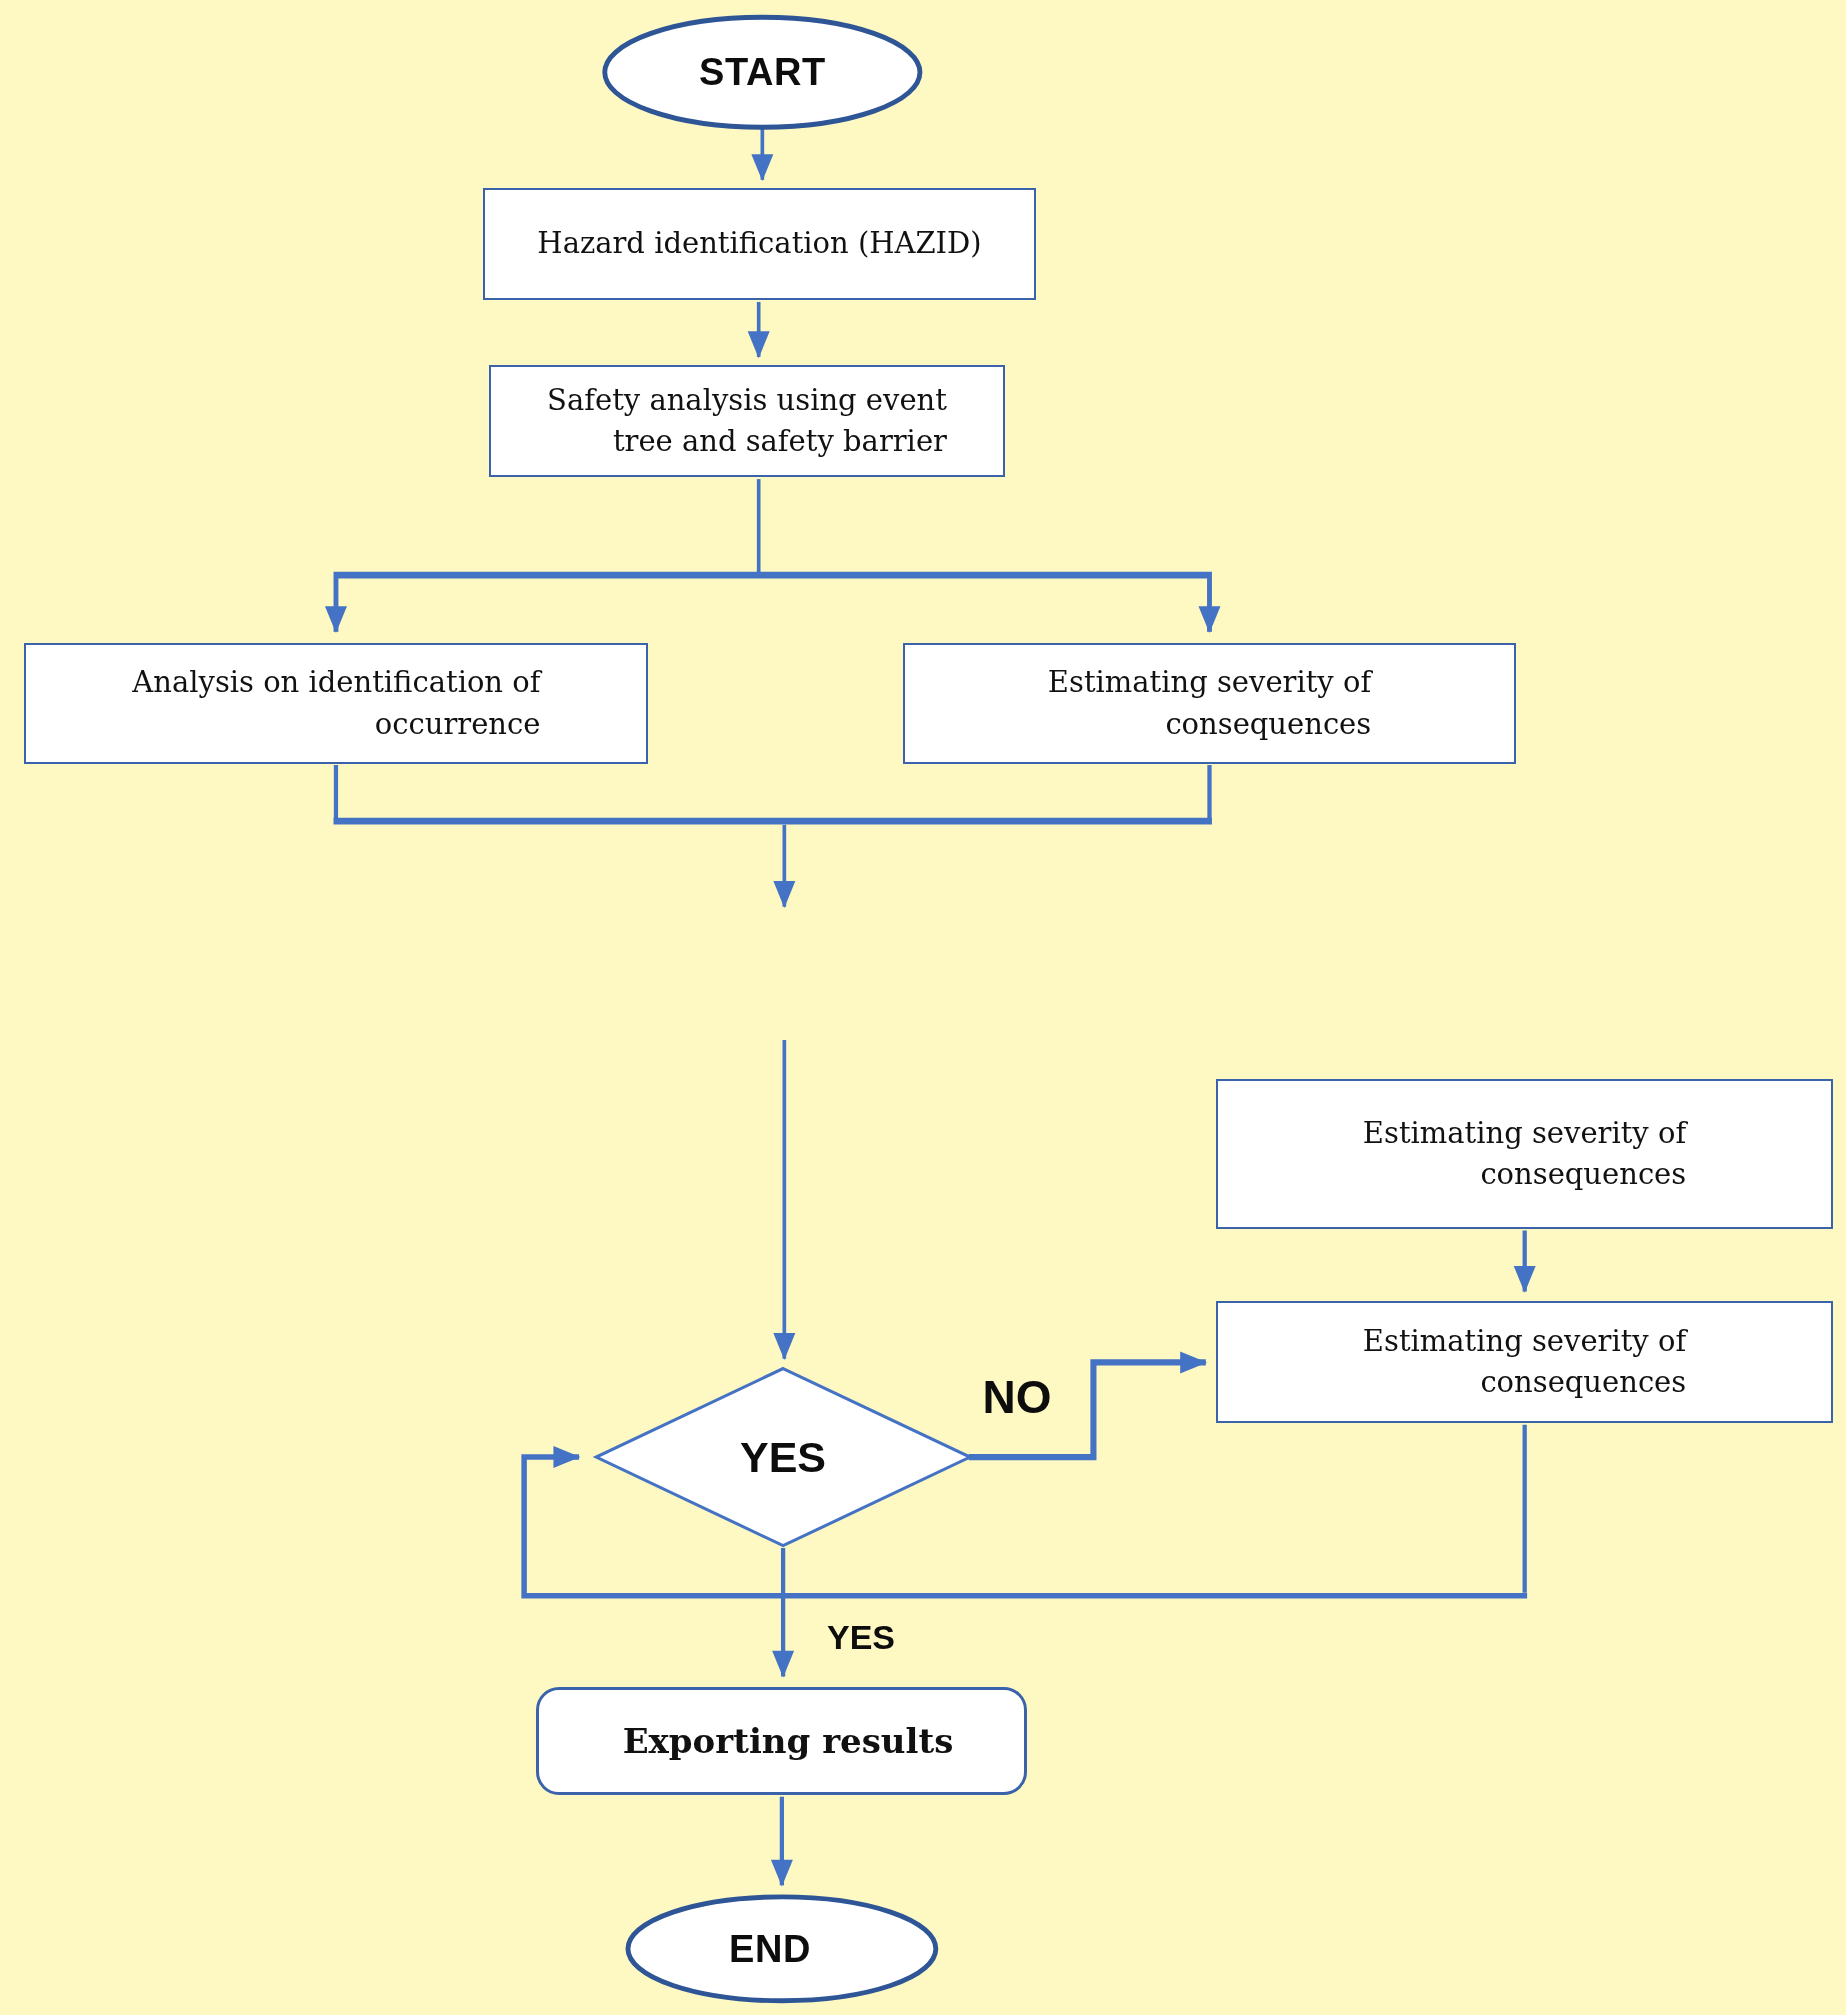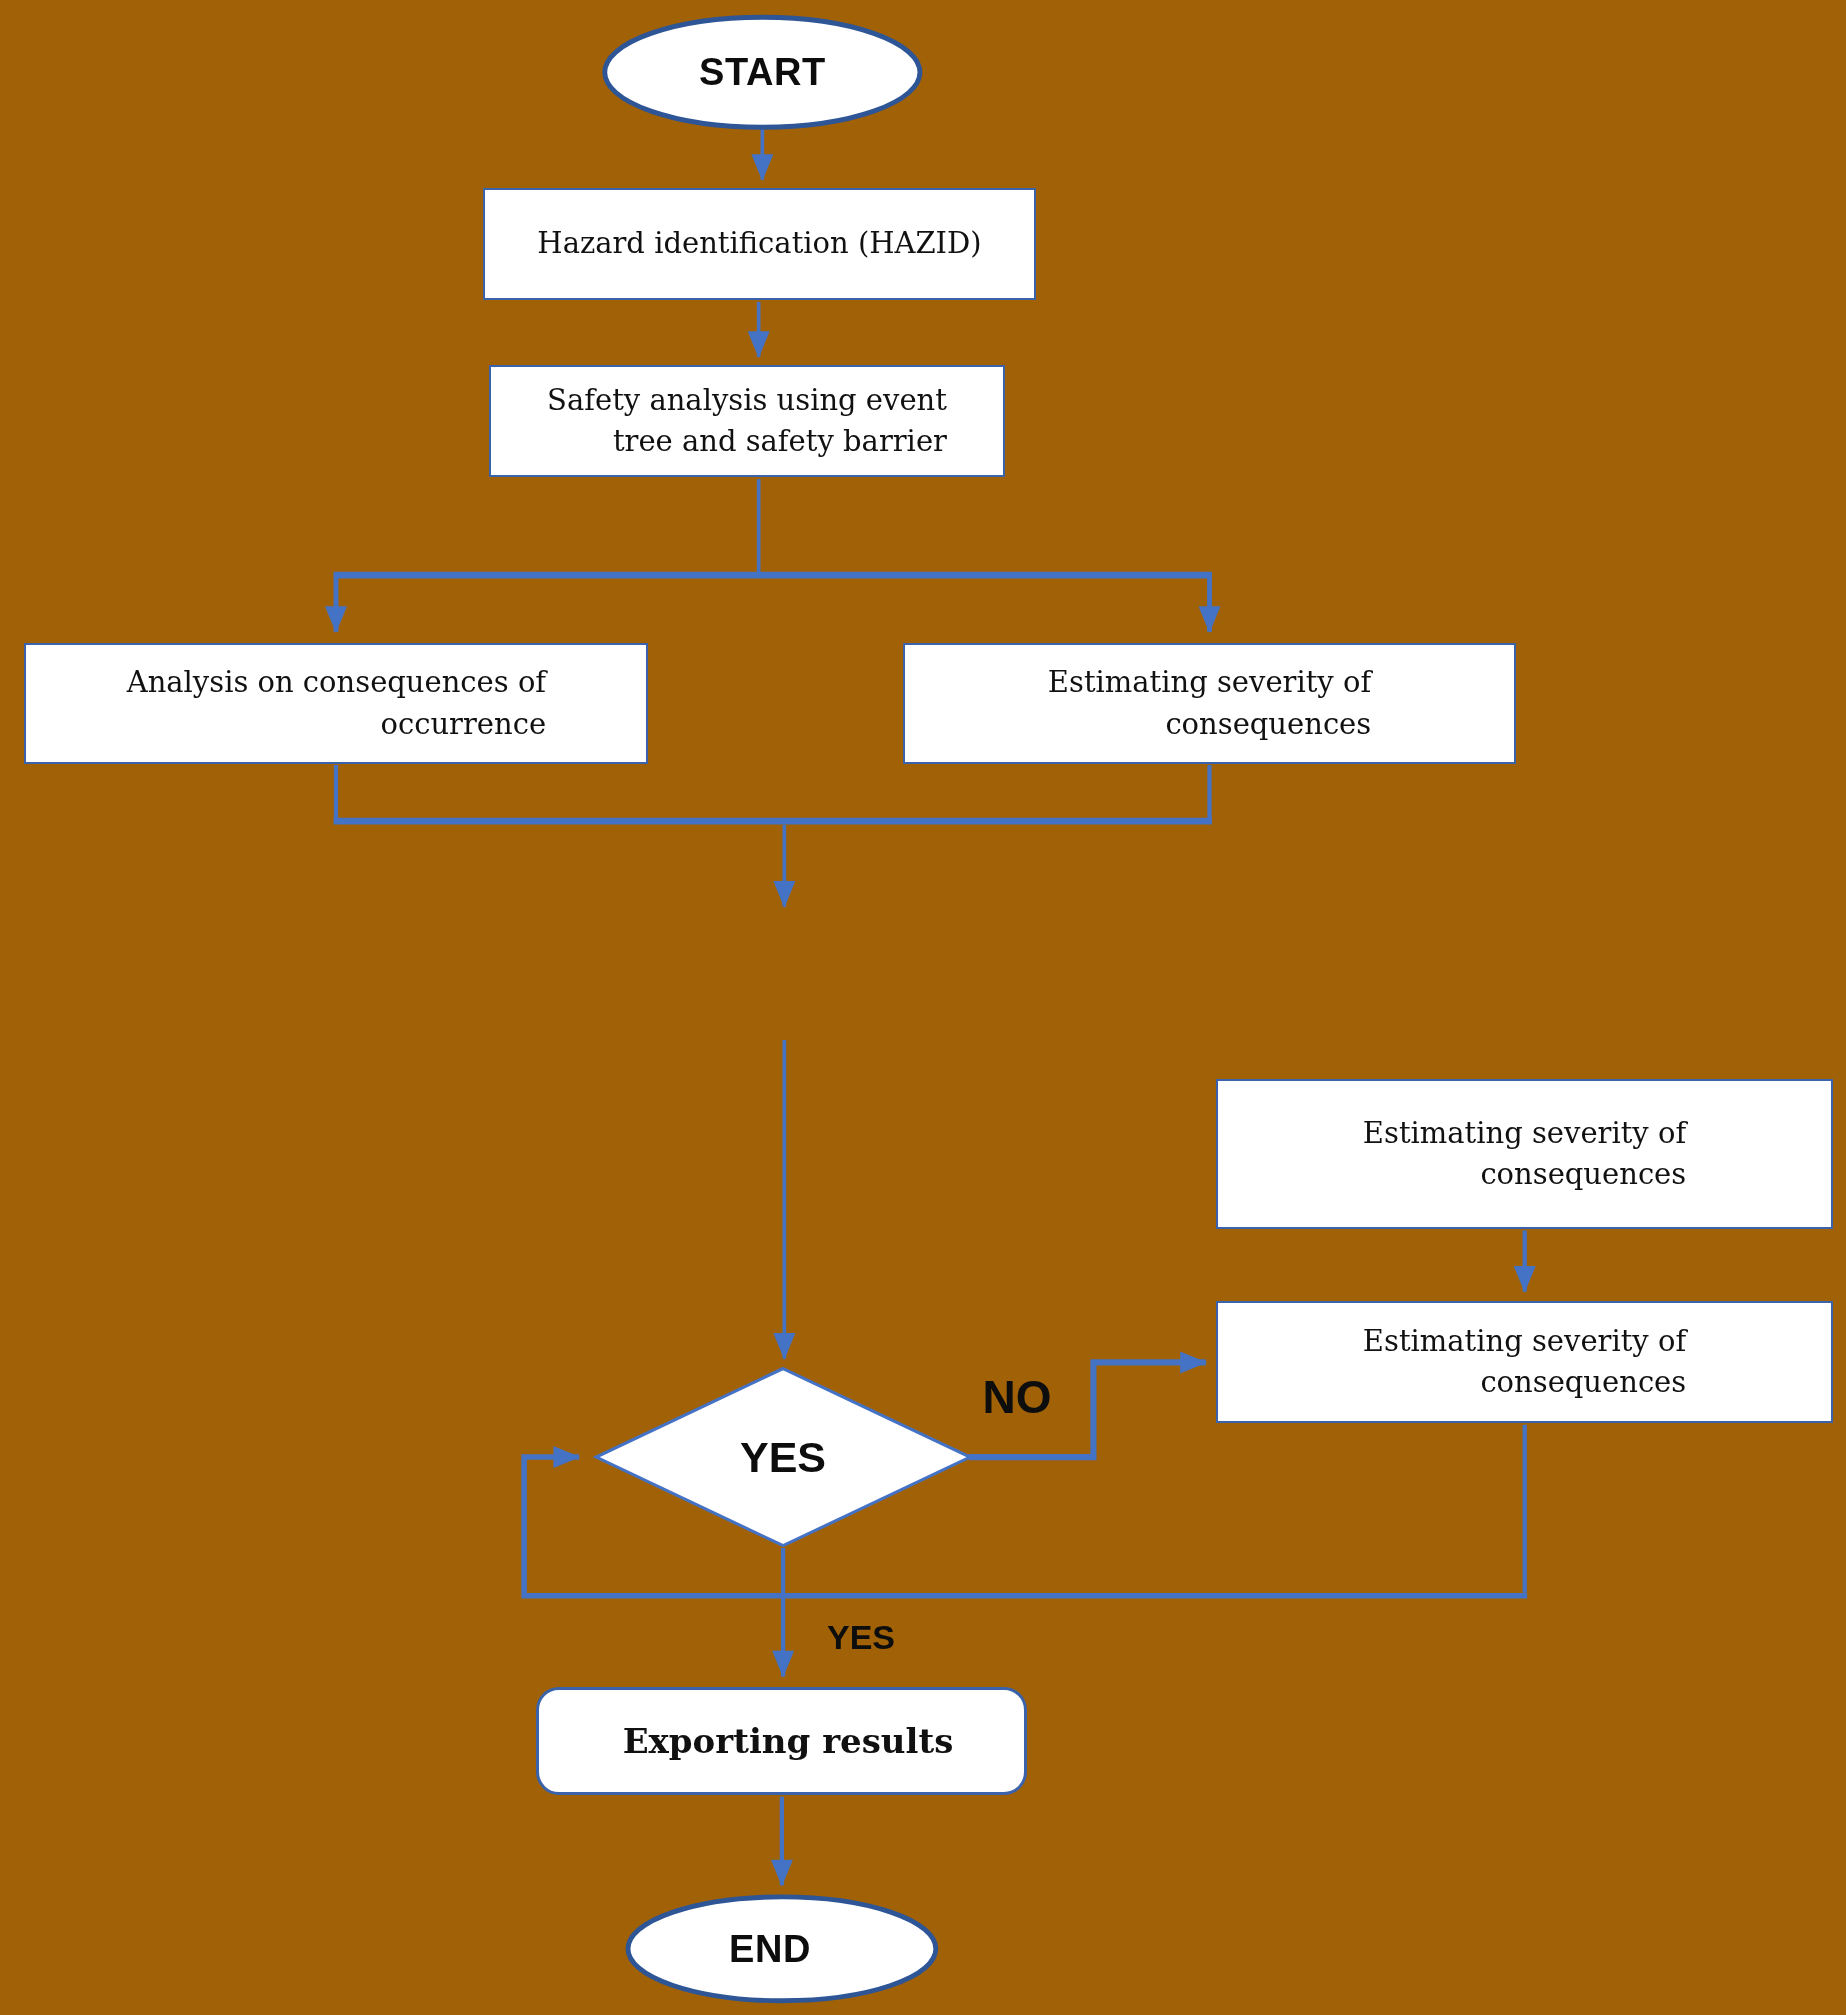--- a/index.html
+++ b/index.html
@@ -5,21 +5,21 @@
   html, body {
     margin: 0;
     padding: 0;
     background: #ffffff;
     font-family: "Liberation Sans", sans-serif;
   }
   #canvas {
     position: relative;
     width: 1846px;
     height: 2015px;
-    background: #a16207;
+    background: #fef9c3;
     overflow: hidden;
   }
   #wires {
     position: absolute;
     left: 0; top: 0;
     width: 1846px; height: 2015px;
   }
   .node {
     position: absolute;
     display: flex;
@@ -136,21 +136,21 @@
   <div class="node rect-node" style="left:483px; top:188px; width:553px; height:112px;">
     <span class="lbl">Hazard identification (HAZID)</span>
   </div>
 
   <div class="node rect-node" style="left:483px; top:365px; width:516px; height:112px;margin-left:6px;">
     <span class="lbl">Safety analysis using event
 tree and safety barrier</span>
   </div>
 
   <div class="node rect-node" style="left:24.4px; top:643px; width:624px; height:121px;">
-    <span class="lbl">Analysis on consequences of
+    <span class="lbl">Analysis on identification of
 occurrence</span>
   </div>
 
   <div class="node rect-node" style="left:903px; top:643px; width:613px; height:121px;">
     <span class="lbl">Estimating severity of
 consequences</span>
   </div>
 
 
   <div class="node rect-node" style="left:1216px; top:1079px; width:617px; height:150px;">

